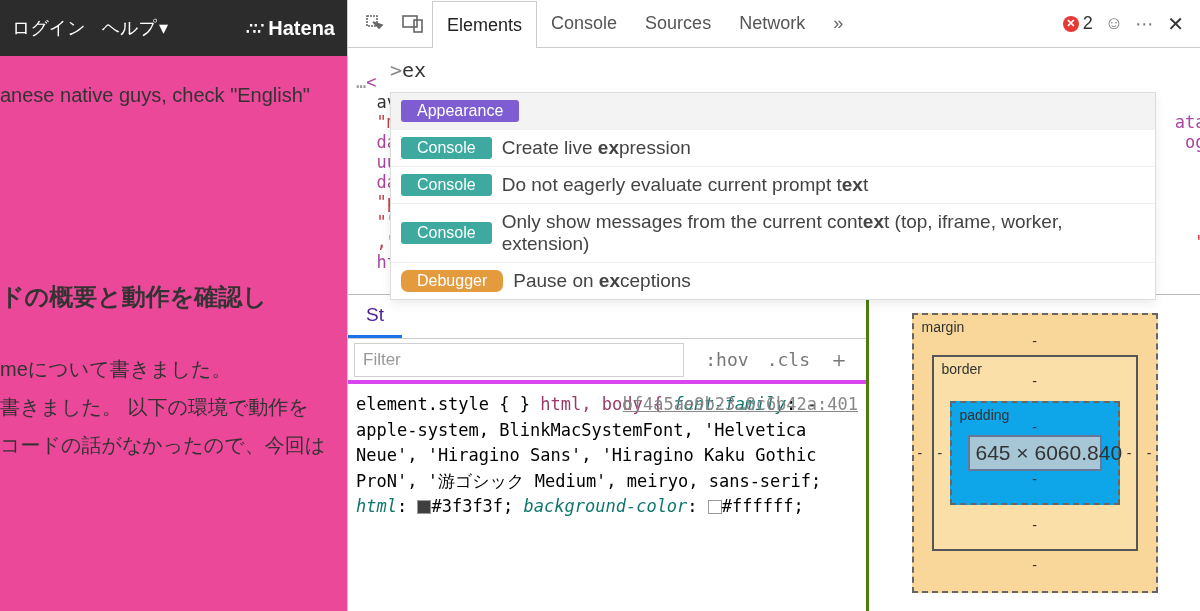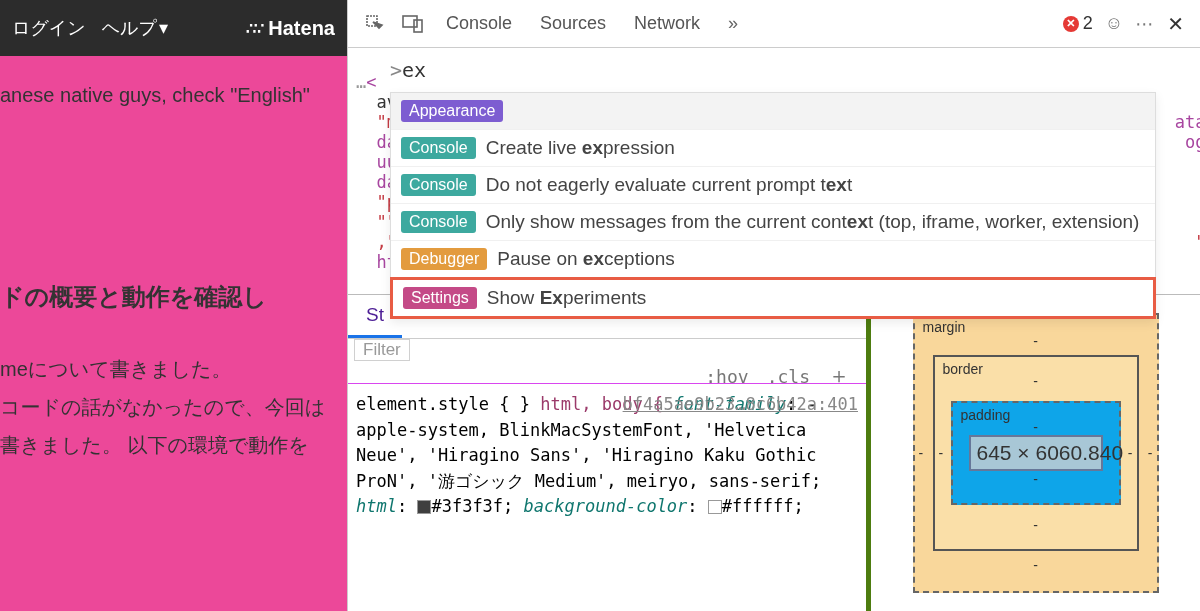--- a/index.html
+++ b/index.html
@@ -179,27 +179,27 @@
   .cmd-row:last-child { border-bottom: none; }
   .cmd-row.selected { background: #f3f3f3; }
   .cmd-row.highlighted {
     border: 3px solid #e85c44;
     margin: -1px;
     position: relative;
   }
   .badge {
     color: #fff;
     font-size: 16px;
-    padding: 2px 8px;
+    padding: 2px 16px;
     border-radius: 3px;
     flex-shrink: 0;
   }
   .b-violet { background: #7d5dd1; }
   .b-teal { background: #3da99f; }
-  .b-orange { background: #e39b3e; }
+  .b-orange { background: #e39b3e; border-radius: 7px; }
   .b-magenta { background: #c44a87; }
   .cmd-label { color: #444; }
   .cmd-label b { font-weight: bold; }
 
   
   .styles-panel {
     position: absolute;
     left: 0;
     top: 294px;
     right: 334px;
@@ -221,25 +221,24 @@
     align-items: center;
     font-size: 19px;
     color: #555;
   }
   .styles-tab.active {
     border-bottom: 3px solid #1a73e8;
     color: #4c1d95;
   }
   .filter-row {
     height: 45px;
-    border-bottom: 1px solid #d946ef;
-    display: flex;
-    align-items: flex-start;
+    border-bottom: 4px solid #d946ef;
+    display: flex;
+    align-items: center;
     padding: 0 6px;
-    flex-direction: column;
   }
   .filter-input {
     flex: 1;
     max-width: 330px;
     height: 34px;
     border: 1px solid #d0d0d0;
     padding: 0 8px;
     font-size: 17px;
     color: #999;
     display: flex;
@@ -283,21 +282,21 @@
   }
 
   
   .boxmodel {
     position: absolute;
     right: 0;
     top: 294px;
     width: 334px;
     bottom: 0;
     border-top: 1px solid #bbb;
-    border-left: 5px solid #4d7c0f;
+    border-left: 3px solid #4d7c0f;
     display: flex;
     align-items: center;
     justify-content: center;
   }
   .bm-margin {
     width: 246px;
     padding: 18px;
     border: 2px dashed #666;
     background: #f9d79b;
     position: relative;
@@ -357,39 +356,40 @@
     </span>
     <span class="hatena-logo">
       <span class="hatena-mark">∴∵</span>
       <span>Hatena</span>
     </span>
   </div>
   <div class="page-text">
     <div class="line">anese native guys, check "English"</div>
     <div class="heading line">ドの概要と動作を確認し</div>
     <div class="line">meについて書きました。</div>
+    <div class="line">書きました。 以下の環境で動作を</div>
     <div class="line">コードの話がなかったので、今回は</div>
-    <div class="line">書きました。 以下の環境で動作を</div>
   </div>
 </div>
 
 <div class="devtools">
   <div class="dt-tabs">
     <div class="tool-icon">
       <svg width="20" height="20" viewBox="0 0 20 20" fill="none" stroke="#666" stroke-width="1.6">
         <rect x="2" y="2" width="10" height="10" stroke-dasharray="2 1"></rect>
           <path d="M8 8 l9 3 -3 3 -3 -3 z" fill="#666"></path>
       </svg>
     </div>
     <div class="tool-icon">
       <svg width="22" height="18" viewBox="0 0 22 18" fill="none" stroke="#666" stroke-width="1.6">
         <rect x="1" y="1" width="14" height="11"></rect>
           <rect x="12" y="5" width="8" height="12"></rect>
       </svg>
     </div>
+    <div class="dt-tab active">Elements</div>
     <div class="dt-tab">Console</div>
     <div class="dt-tab">Sources</div>
     <div class="dt-tab">Network</div>
     <div class="tool-icon">»</div>
     <div class="spacer"></div>
     <div class="right-icons">
       <span class="err-badge">
         <span class="err-dot">✕</span>
         <span>2</span>
       </span>
@@ -476,17 +476,13 @@
     <span class="cmd-label"><span>Do not eagerly evaluate current prompt t</span><b>ex</b><span>t</span></span>
   </div>
   <div class="cmd-row">
     <span class="badge b-teal">Console</span>
     <span class="cmd-label"><span>Only show messages from the current cont</span><b>ex</b><span>t (top, iframe, worker, extension)</span></span>
   </div>
   <div class="cmd-row">
     <span class="badge b-orange">Debugger</span>
     <span class="cmd-label"><span>Pause on </span><b>ex</b><span>ceptions</span></span>
   </div>
-  <div class="cmd-row highlighted">
-    <span class="badge b-magenta">Settings</span>
-    <span class="cmd-label"><span>Show </span><b>Ex</b><span>periments</span></span>
-  </div>
 </div>
 
 </body></html>

